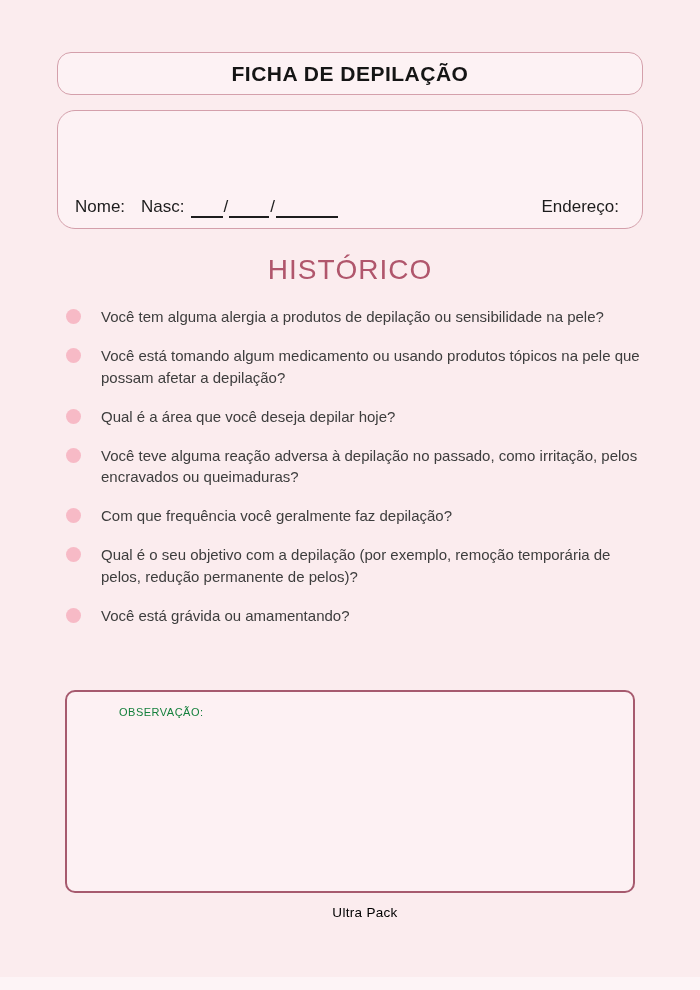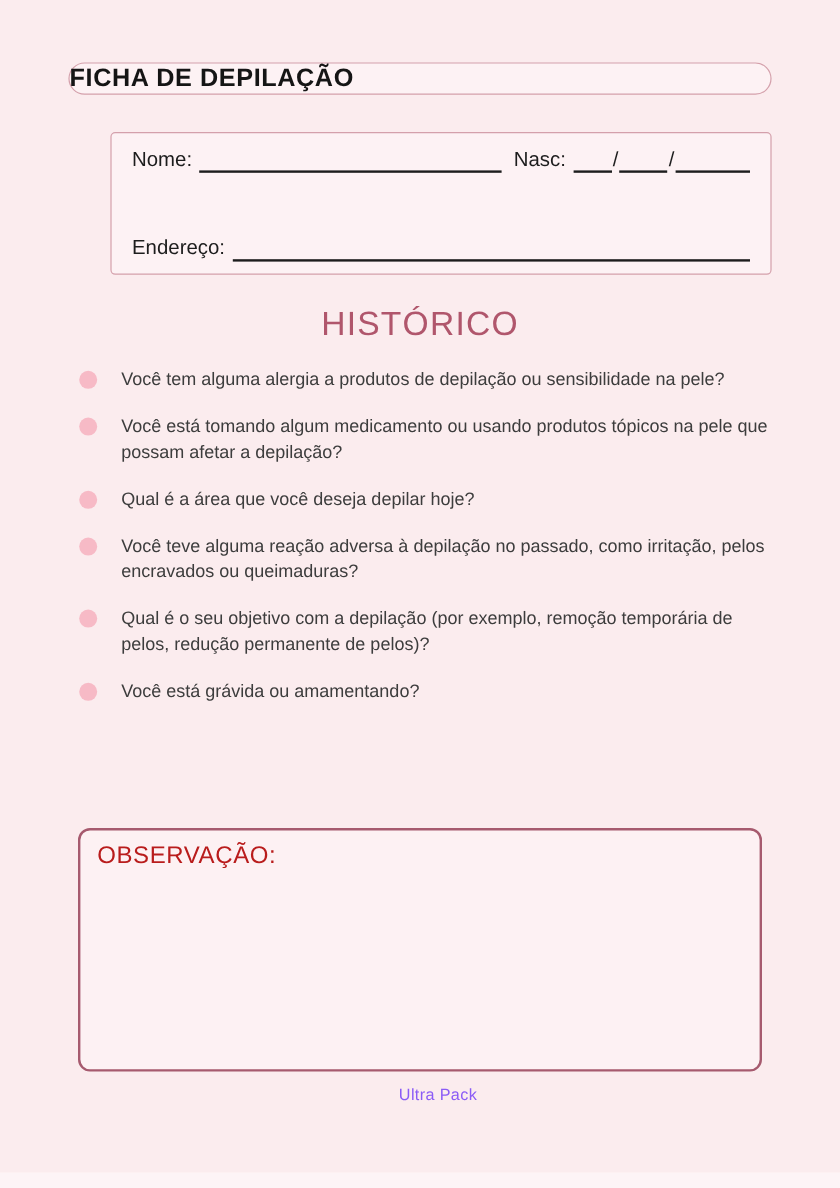--- a/index.html
+++ b/index.html
@@ -10,43 +10,43 @@
     color: #1d1d1d;
     position: relative;
     overflow: hidden;
   }
   .page { width: 700px; height: 990px; position: relative; }
 
   
   .title-box {
     position: absolute;
     left: 57px; right: 57px; top: 52px;
-    height: 27px;
+    height: 43px;
     border: 1px solid #d4a0ab;
     border-radius: 14px;
     background: #fdf2f4;
-    display: flex; align-items: center; 
+    display: flex; align-items: center; justify-content: center;
   }
   .title-box h1 {
     font-size: 21px;
     font-weight: bold;
     letter-spacing: 0.5px;
     color: #151515;
   }
 
   
   .form-box {
     position: absolute;
     left: 57px; right: 57px; top: 110px;
     height: 119px;
     border: 1px solid #d4a0ab;
-    border-radius: 4px;
+    border-radius: 18px;
     background: #fdf2f4;
     padding: 11px 17px 10px 17px;
-    display: flex; flex-direction: column; justify-content: space-between; margin-left: 35px;
+    display: flex; flex-direction: row; justify-content: space-between;
   }
   .form-row {
     display: flex;
     align-items: flex-end;
     font-size: 17px;
     line-height: 22px;
     white-space: nowrap;
   }
   .form-row .lbl { margin-right: 6px; }
   .form-row .lbl2 { margin: 0 6px 0 10px; }
@@ -97,31 +97,32 @@
   .obs-box {
     position: absolute;
     left: 65px; right: 65px; top: 690px;
     height: 203px;
     border: 2px solid #a65a6e;
     border-radius: 10px;
     background: #fdf1f3;
     padding: 10px 14px;
   }
   .obs-label {
-    font-size: 20px;
+    font-size: 11px;
     letter-spacing: 0.5px;
-    color: #b91c1c;
+    color: #15803d;
+    margin-left: 38px;
   }
 
   
   .footer {
     position: absolute;
     left: 0; right: 0; top: 905px;
     text-align: center;
-    color: #8b5cf6;
+    color: #000000;
   }
   .footer .pack {
     font-size: 13.5px;
     letter-spacing: 0.3px;
     margin-left: 30px;
     display: block;
     line-height: 15px;
   }
   .footer .brand {
     font-size: 37px;
@@ -185,20 +186,24 @@
     <li class="question-item">
       <span class="bullet"></span>
       <span class="question-text">Qual é a área que você deseja depilar hoje?</span>
     </li>
     <li class="question-item">
       <span class="bullet"></span>
       <span class="question-text">Você teve alguma reação adversa à depilação no passado, como irritação, pelos encravados ou queimaduras?</span>
     </li>
     <li class="question-item">
       <span class="bullet"></span>
+      <span class="question-text">Com que frequência você geralmente faz depilação?</span>
+    </li>
+    <li class="question-item">
+      <span class="bullet"></span>
       <span class="question-text">Qual é o seu objetivo com a depilação (por exemplo, remoção temporária de pelos, redução permanente de pelos)?</span>
     </li>
     <li class="question-item">
       <span class="bullet"></span>
       <span class="question-text">Você está grávida ou amamentando?</span>
     </li>
   </ul>
 
   <div class="obs-box">
     <span class="obs-label">OBSERVAÇÃO:</span>

